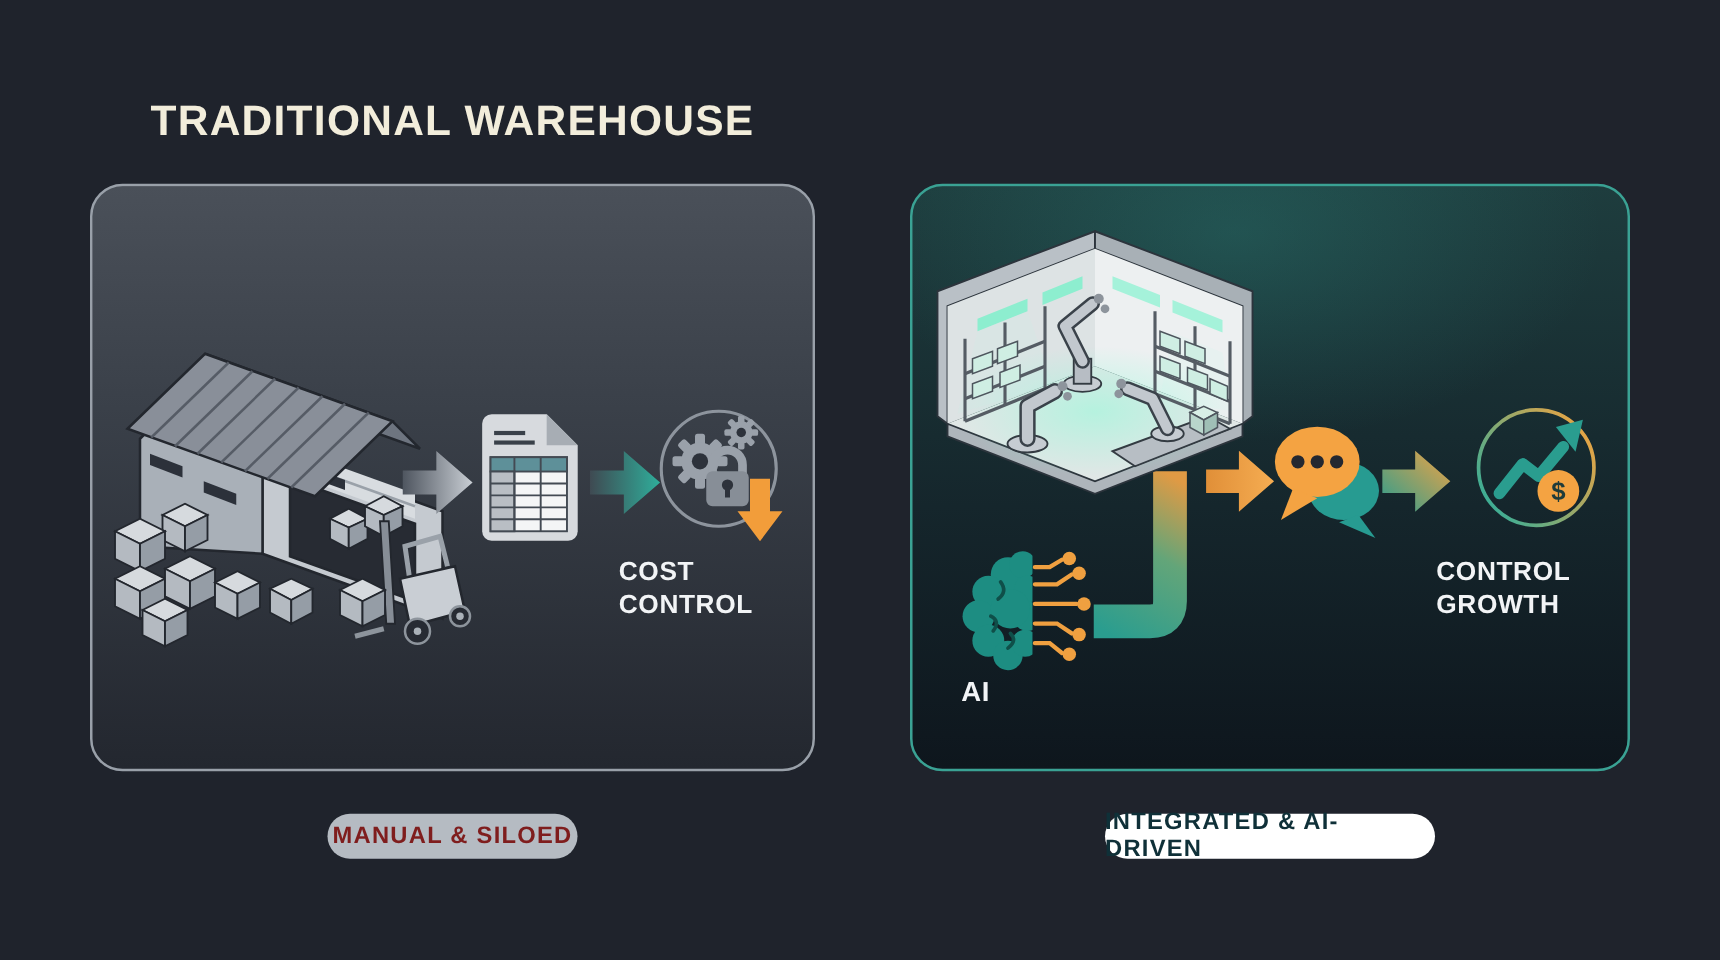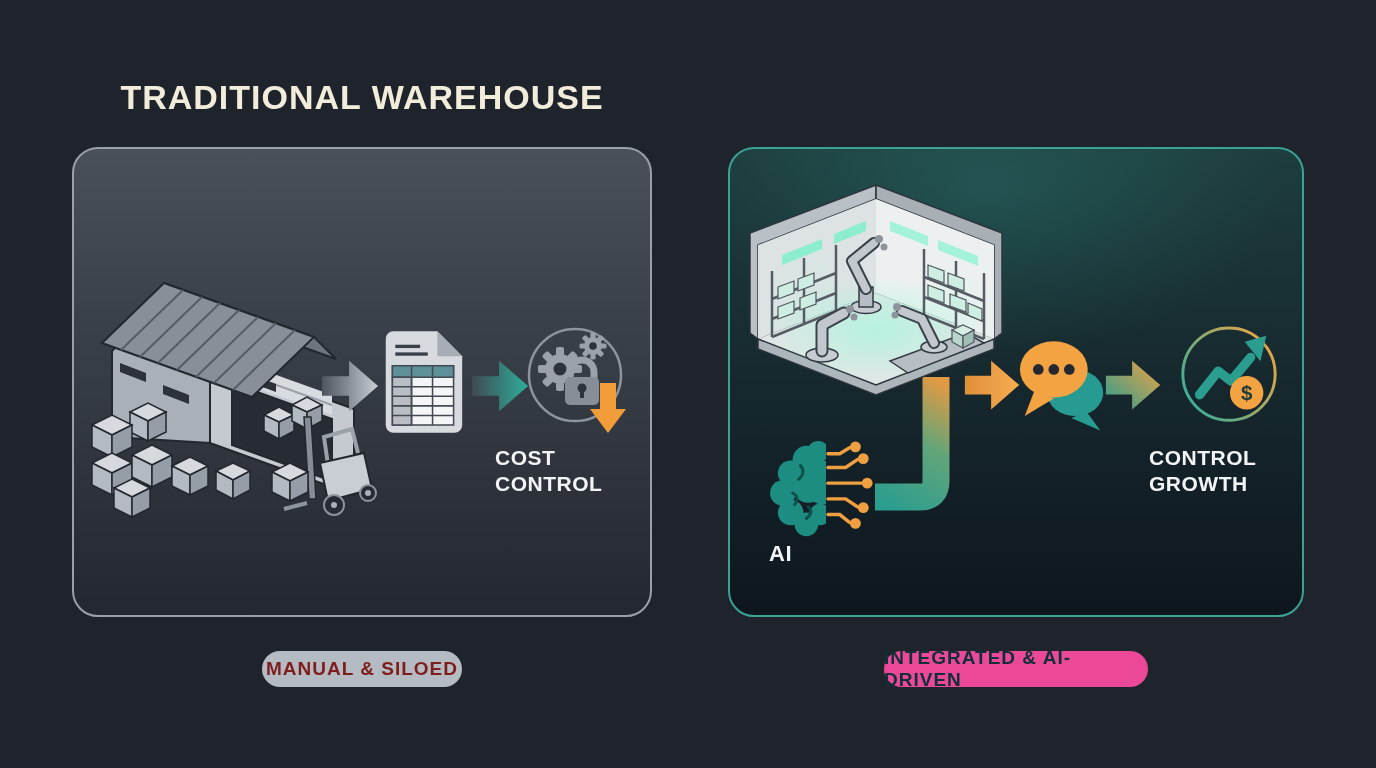--- a/index.html
+++ b/index.html
@@ -27,21 +27,21 @@
     color:#f2eddb;
   }
   #title-left{left:72px;width:580px;}
   #title-right{left:728px;width:576px;}
   .badge{
     position:absolute;top:651px;height:36px;border-radius:18px;
     display:flex;align-items:center;justify-content:center;
     font-size:19px;font-weight:bold;letter-spacing:1px;
   }
   #badge-left{left:262px;width:200px;background:#b5bbc2;color:#7f1d1d;}
-  #badge-right{left:884px;width:264px;background:#ec4899;color:#0f3038;}
+  #badge-right{left:884px;width:264px;background:#ffffff;color:#0f3038;}
   .abs{position:absolute;}
   .outcome{
     position:absolute;text-align:left;color:#f2f4f6;
     font-size:21px;font-weight:bold;letter-spacing:0.5px;line-height:26px;
   }
   #cost-label{left:421px;top:296px;width:160px;}
   #revenue-label{left:419px;top:296px;width:160px;}
   #ai-label{
     position:absolute;left:39px;top:392px;width:100px;
     color:#f2f4f6;font-size:22px;font-weight:bold;letter-spacing:0.5px;

